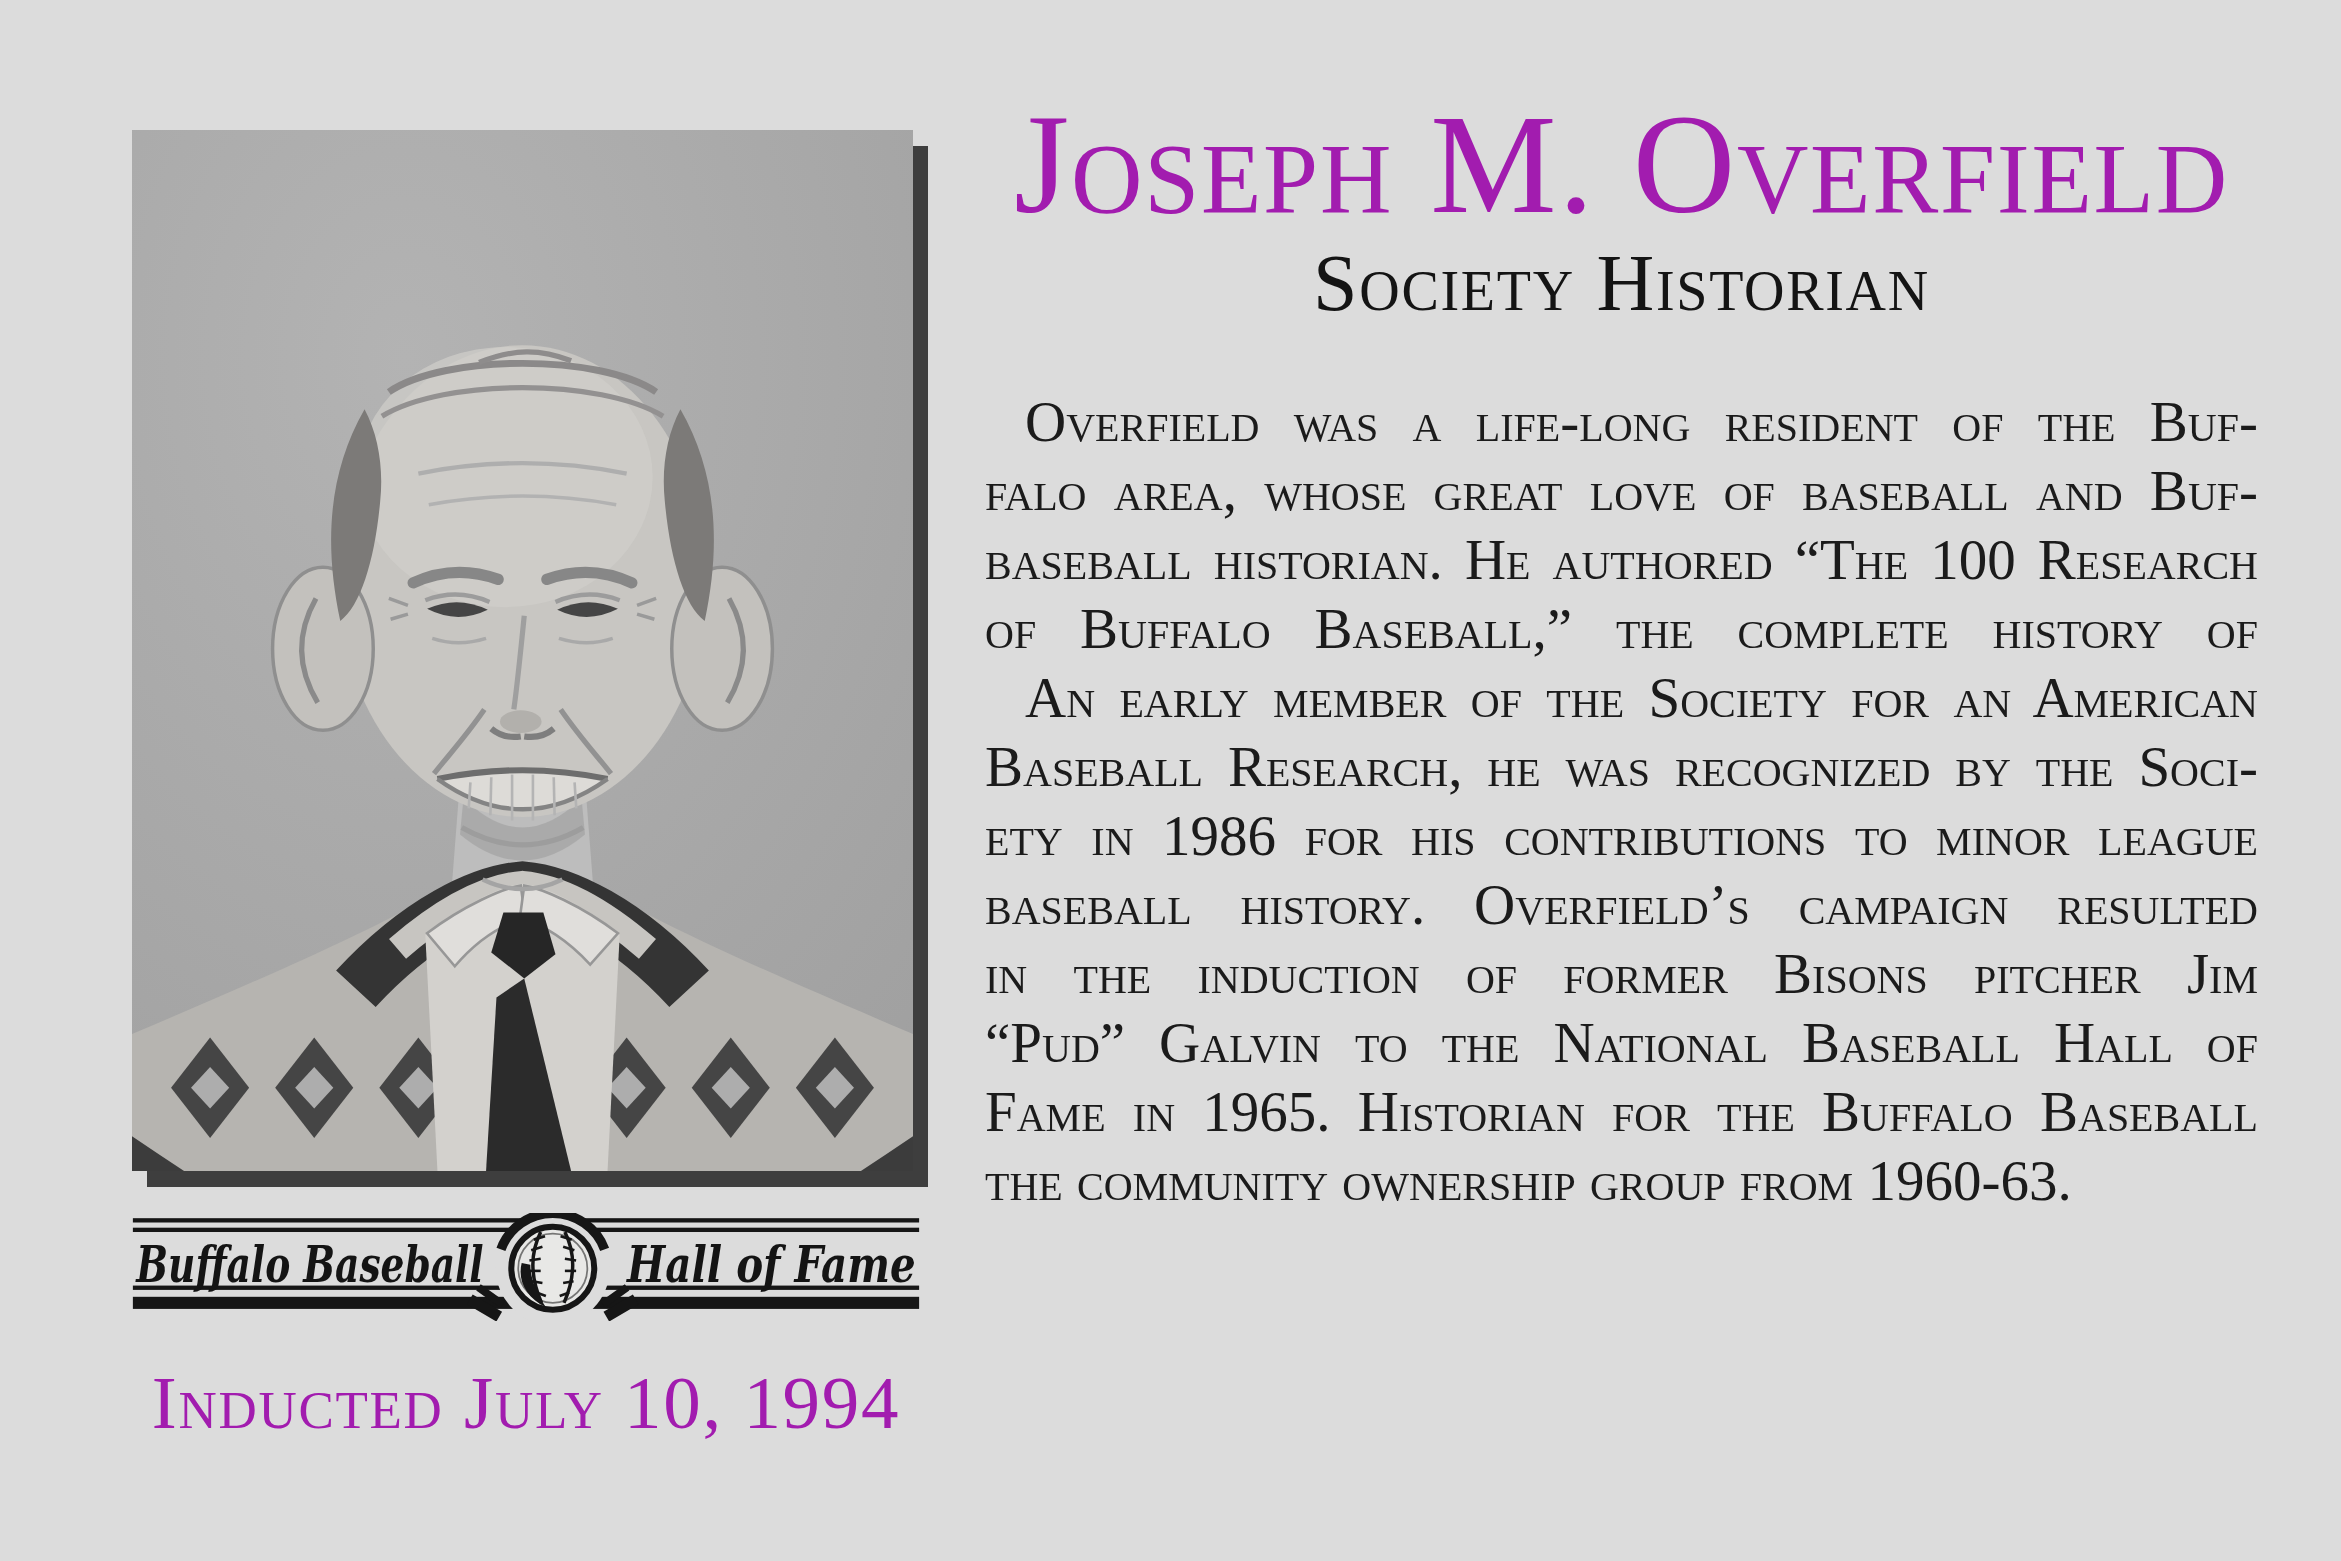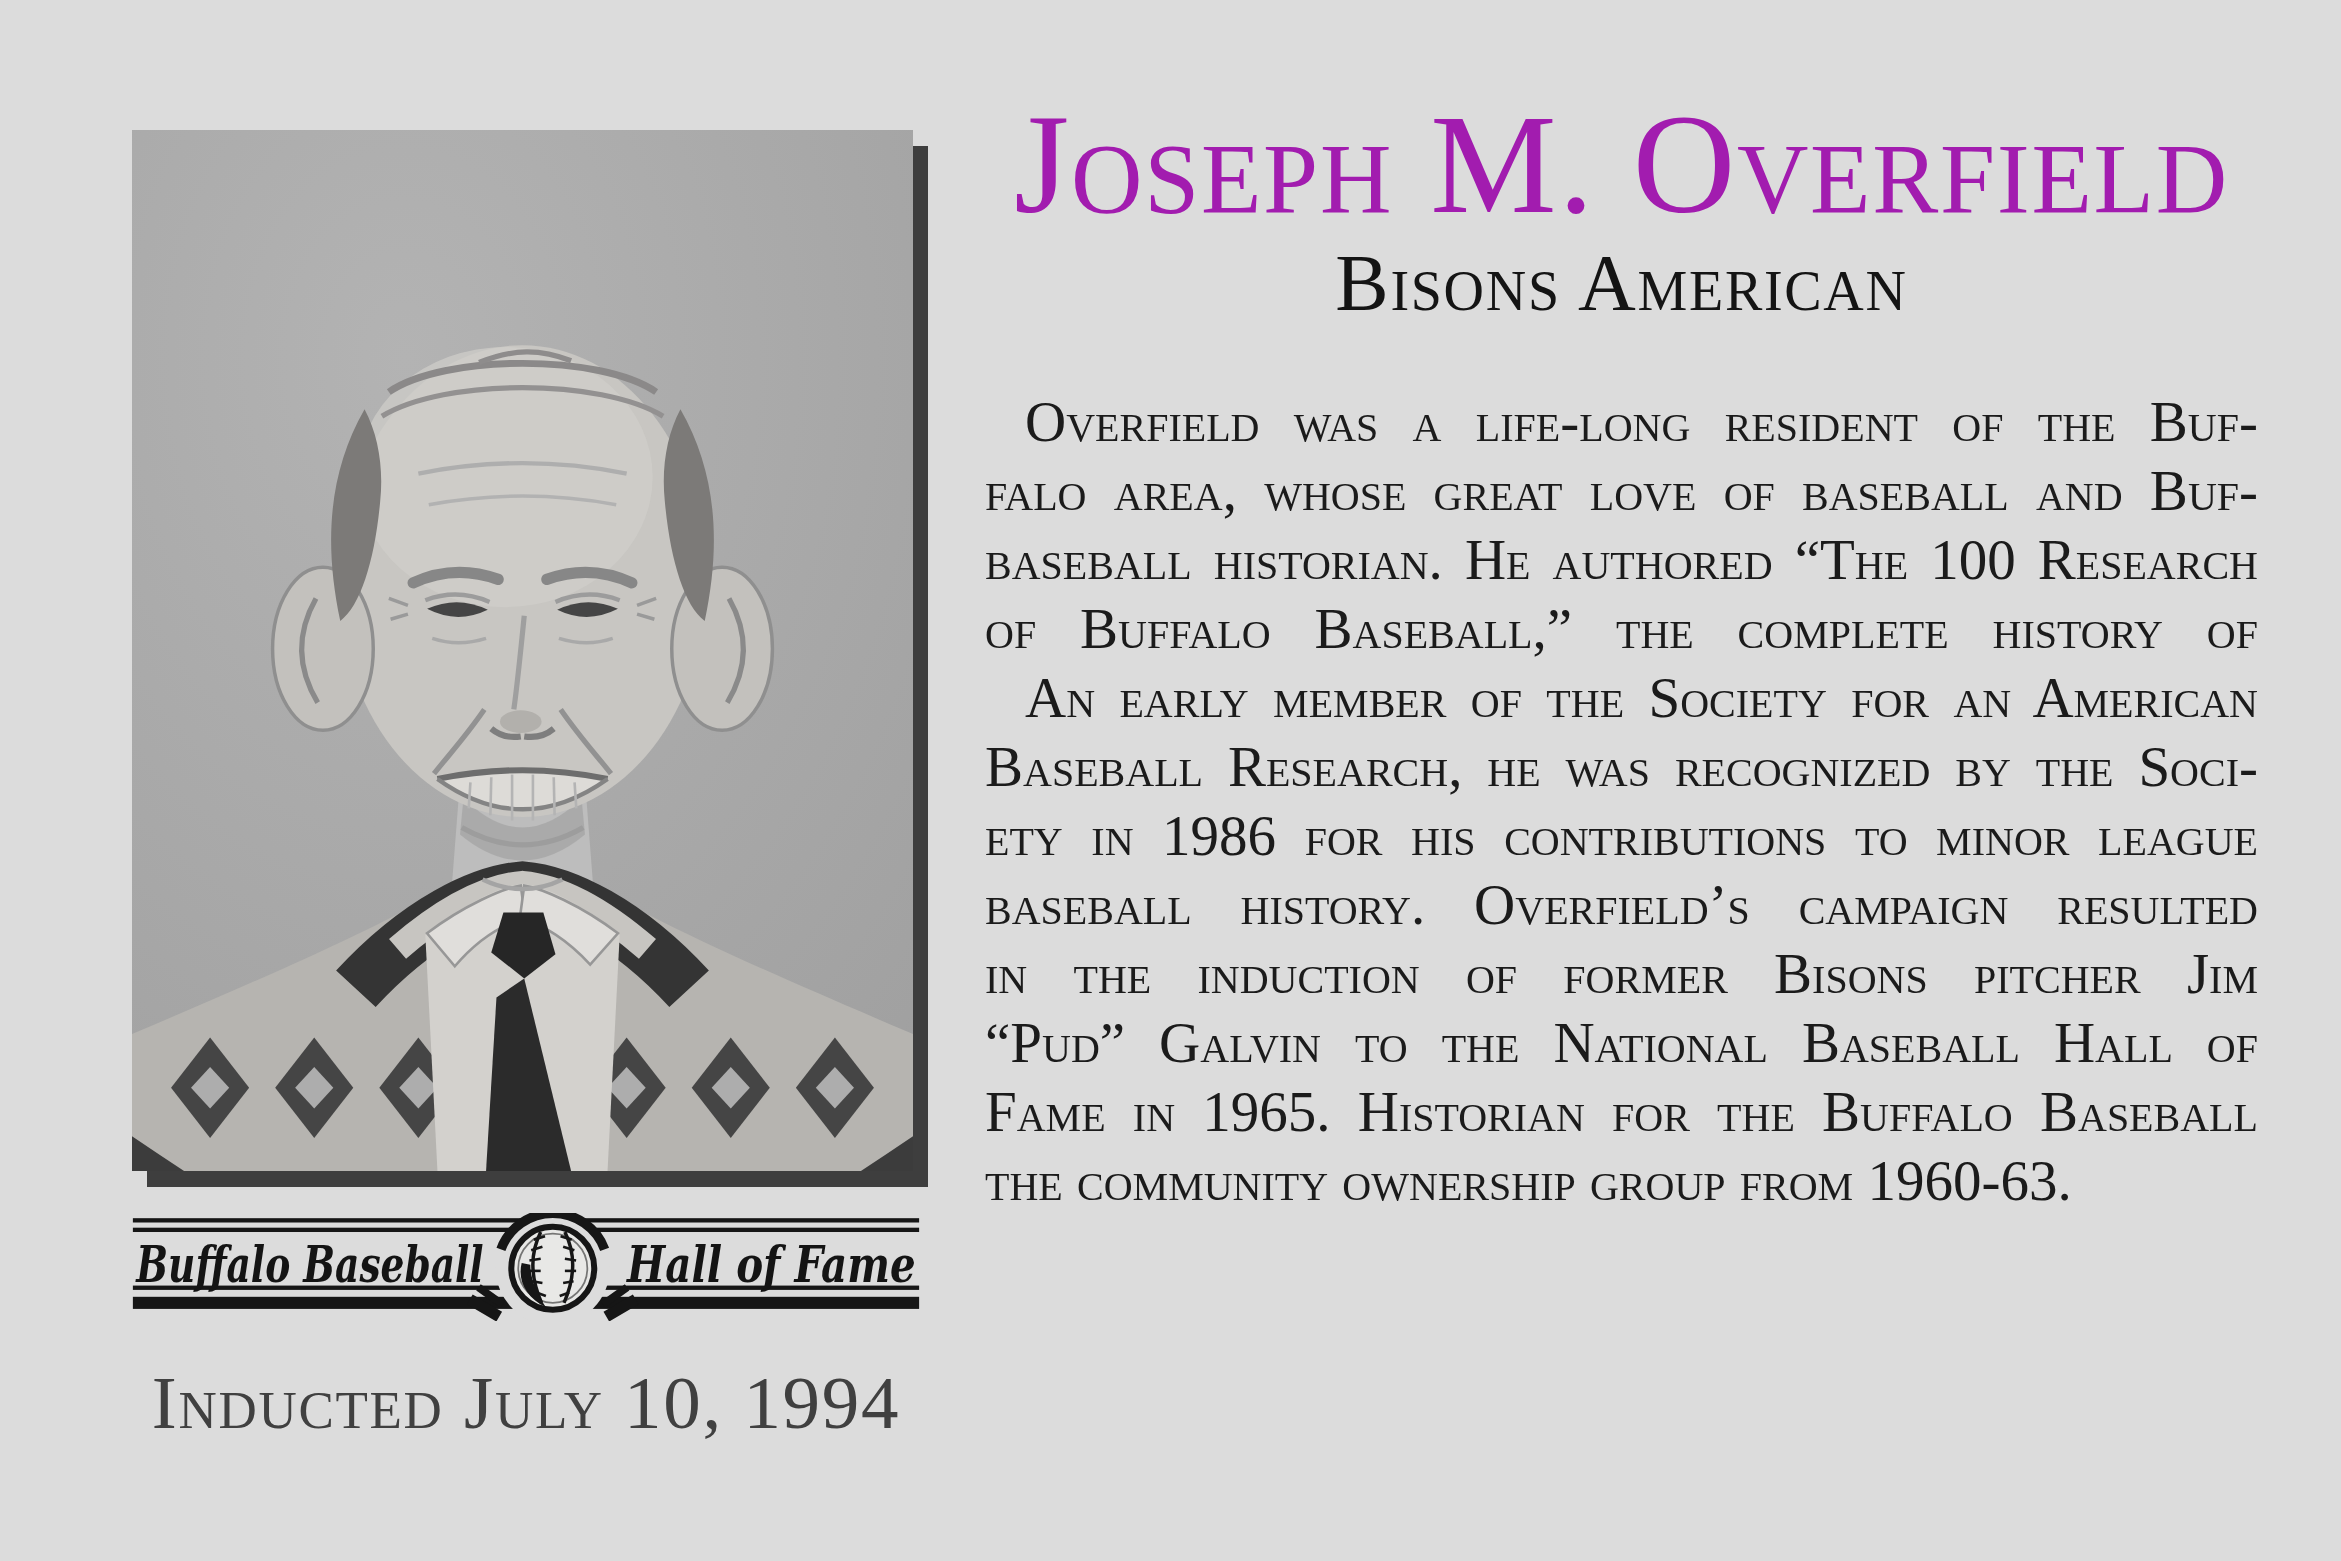--- a/index.html
+++ b/index.html
@@ -22,21 +22,21 @@
   .logo { position:absolute; left:128px; top:1213px; width:796px; height:108px; }
   .logo .rule { fill:#161616; }
   .logo text {
     font-family:"DejaVu Serif", serif; font-style:italic; font-weight:bold;
     font-size:58px; fill:#141414;
   }
   
   .inducted {
     position:absolute; left:102px; top:1362px; width:848px;
     text-align:center; font-variant:small-caps;
-    font-size:75px; line-height:1.1; letter-spacing:1.7px; color:#404040;
+    font-size:75px; line-height:1.1; letter-spacing:1.7px; color:#a21caf;
   }
   
   .bio { position:absolute; left:985px; top:90px; width:1273px; }
   .title {
     margin:0; text-align:center; font-variant:small-caps; font-weight:normal;
     font-size:142px; line-height:1.05; letter-spacing:1.7px; color:#a21caf;
   }
   .subtitle {
     margin:3.5px 0 0; text-align:center; font-variant:small-caps; font-weight:normal;
     font-size:80px; line-height:1.0; letter-spacing:1.7px; color:#141414;
@@ -193,21 +193,21 @@
       <path d="M-36,-6 C-41,14 -31,34 -8,45 C-19,28 -26,12 -26,-4 Z" fill="#161616"></path>
     </g>
     <text x="8" y="80" textLength="402" lengthAdjust="spacingAndGlyphs">Buffalo Baseball</text>
     <text x="576" y="80" textLength="334" lengthAdjust="spacingAndGlyphs">Hall of Fame</text>
   </svg>
 
   <div class="inducted">Inducted July 10, 1994</div>
 
   <div class="bio">
     <h1 class="title">Joseph M. Overfield</h1>
-    <h2 class="subtitle">Bisons American</h2>
+    <h2 class="subtitle">Society Historian</h2>
 
     <div class="para first">
       <div class="line jline indent">Overfield was a life-long resident of the Buf-</div>
       <div class="line jline">falo area, whose great love of baseball and Buf-</div>
       <div class="line jline">baseball historian. He authored “The 100 Research</div>
       <div class="line jline">of Buffalo Baseball,” the complete history of</div>
     </div>
 
     <div class="para">
       <div class="line jline indent">An early member of the Society for an American</div>

